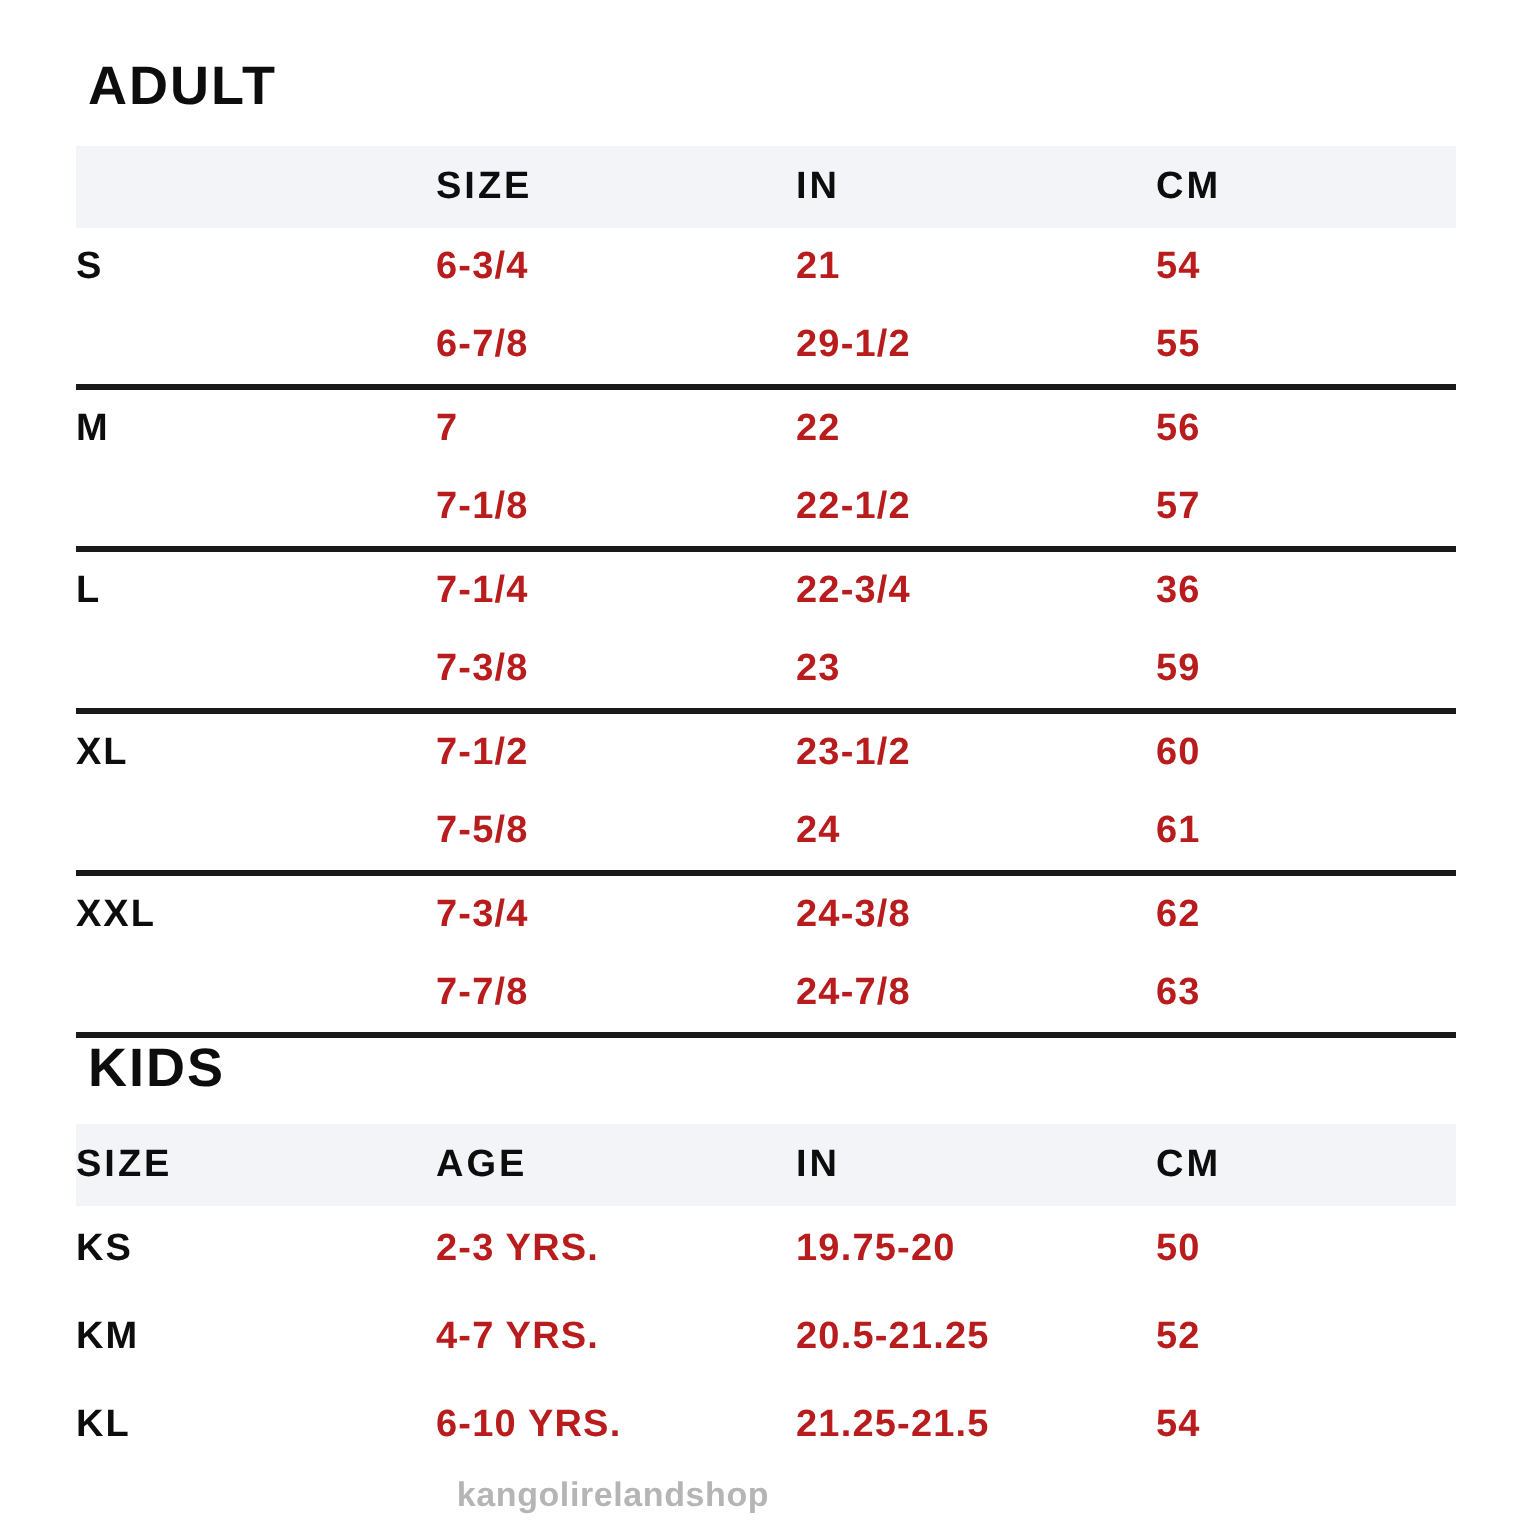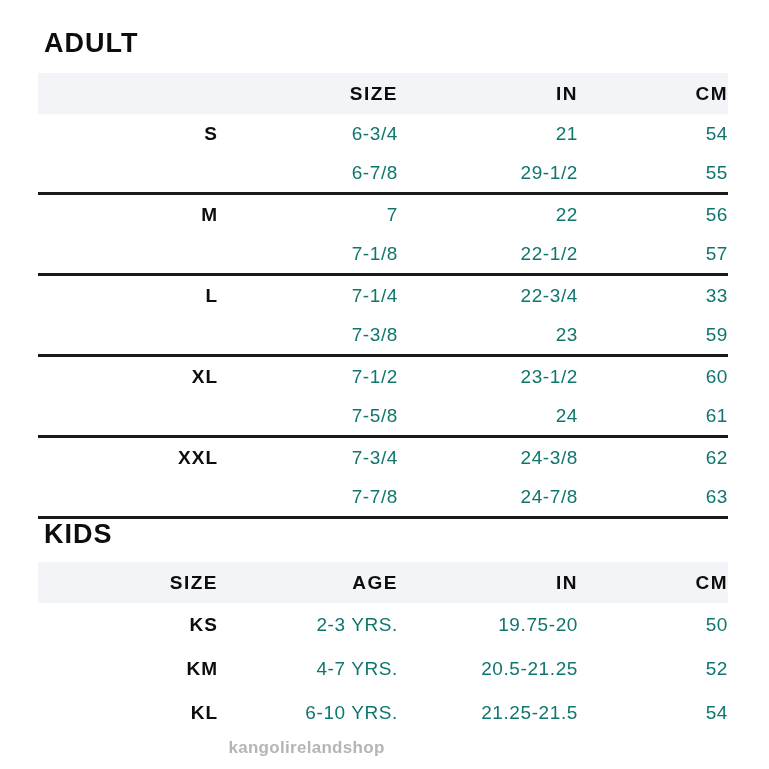--- a/index.html
+++ b/index.html
@@ -32,35 +32,35 @@
   .t-header {
     background: #f2f4f8;
     height: 41px;
   }
   .t-header .cell {
     font-weight: 800;
     font-size: 19px;
     letter-spacing: 1.5px;
     color: #0d0d0d;
   }
-  .cell { text-align: right; }
+  .cell { text-align: left; }
   .adult-row { height: 39px; }
   .kids-row  { height: 44px; }
   .t-group { border-bottom: 3px solid #191919; }
   .size-label {
     font-weight: 800;
     font-size: 19px;
     letter-spacing: 1px;
     color: #0d0d0d;
   }
   .val {
     font-size: 19px;
-    font-weight: 400;
+    font-weight: 700;
     letter-spacing: 0.6px;
-    color: #0f766e;
+    color: #b91c1c;
   }
   .footer {
     margin-top: 3px;
     text-align: center;
     font-size: 17px;
     font-weight: 700;
     letter-spacing: 0.3px;
     color: #b5b5b5;
   }
 </style>
@@ -107,21 +107,21 @@
         <div class="cell val">22-1/2</div>
         <div class="cell val">57</div>
       </div>
     </div>
 
     <div class="t-group">
       <div class="t-row adult-row">
         <div class="cell size-label">L</div>
         <div class="cell val">7-1/4</div>
         <div class="cell val">22-3/4</div>
-        <div class="cell val">33</div>
+        <div class="cell val">36</div>
       </div>
       <div class="t-row adult-row">
         <div class="cell size-label"></div>
         <div class="cell val">7-3/8</div>
         <div class="cell val">23</div>
         <div class="cell val">59</div>
       </div>
     </div>
 
     <div class="t-group">

